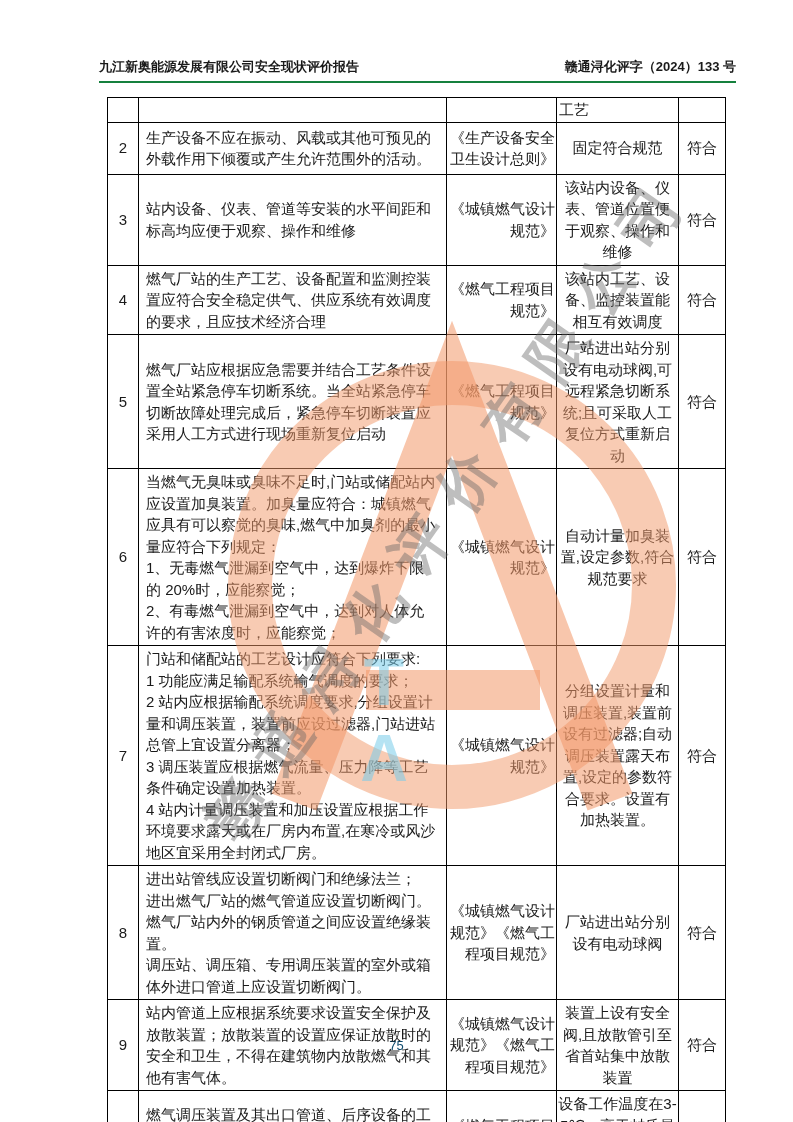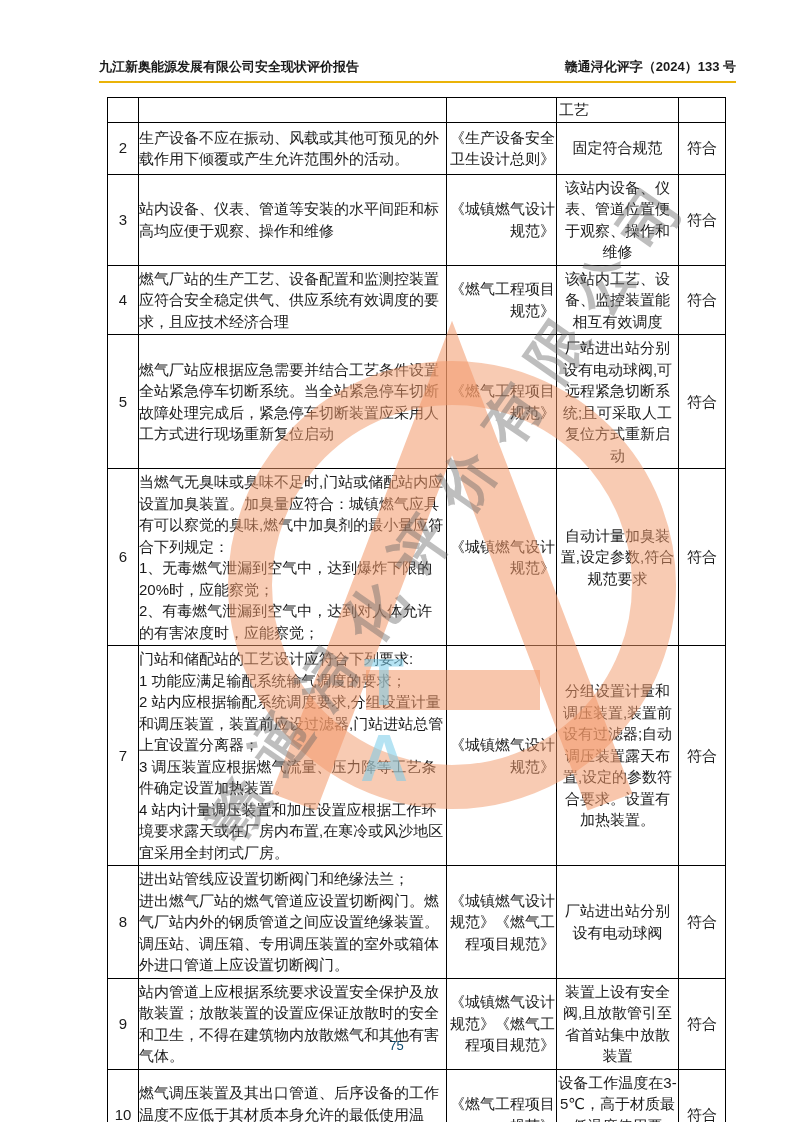--- a/index.html
+++ b/index.html
@@ -13,21 +13,21 @@
     font-family: "Liberation Sans", "DejaVu Sans", sans-serif;
     color: #1a1a1a;
   }
   
   .header {
     position: absolute;
     left: 99px; right: 57px; top: 58px;
     display: flex;
     justify-content: space-between;
     align-items: flex-end;
-    border-bottom: 2px solid #eab308;
+    border-bottom: 2px solid #15803d;
     padding-bottom: 5px;
     font-size: 13px;
     font-weight: bold;
     white-space: nowrap;
   }
   
   table.ctable {
     position: absolute;
     left: 107px; top: 97px;
     width: 618px;
@@ -37,21 +37,21 @@
   }
   table.ctable td {
     border: 1.5px solid #000;
     font-size: 15px;
     line-height: 21.5px;
     vertical-align: middle;
     overflow: hidden;
     margin-top: 44px;
   }
   td.c-no     { text-align: center; padding: 1px; }
-  td.c-content{ text-align: left;  padding: 2px 0; white-space: pre-line; }
+  td.c-content{ text-align: left;  padding: 2px 7px; white-space: pre-line; }
   td.c-std    { text-align: right; padding: 4px 1px; }
   td.c-status { text-align: center; padding: 2px 1px; white-space: pre-line; }
   td.c-res    { text-align: center; padding: 7px; }
   tr.carryover td { height: 24px; }
   tr.carryover td.c-status { text-align: left; vertical-align: top; padding: 1px 2px; white-space: nowrap; }
   
   .watermark {
     position: absolute;
     inset: 0;
     z-index: 2;

